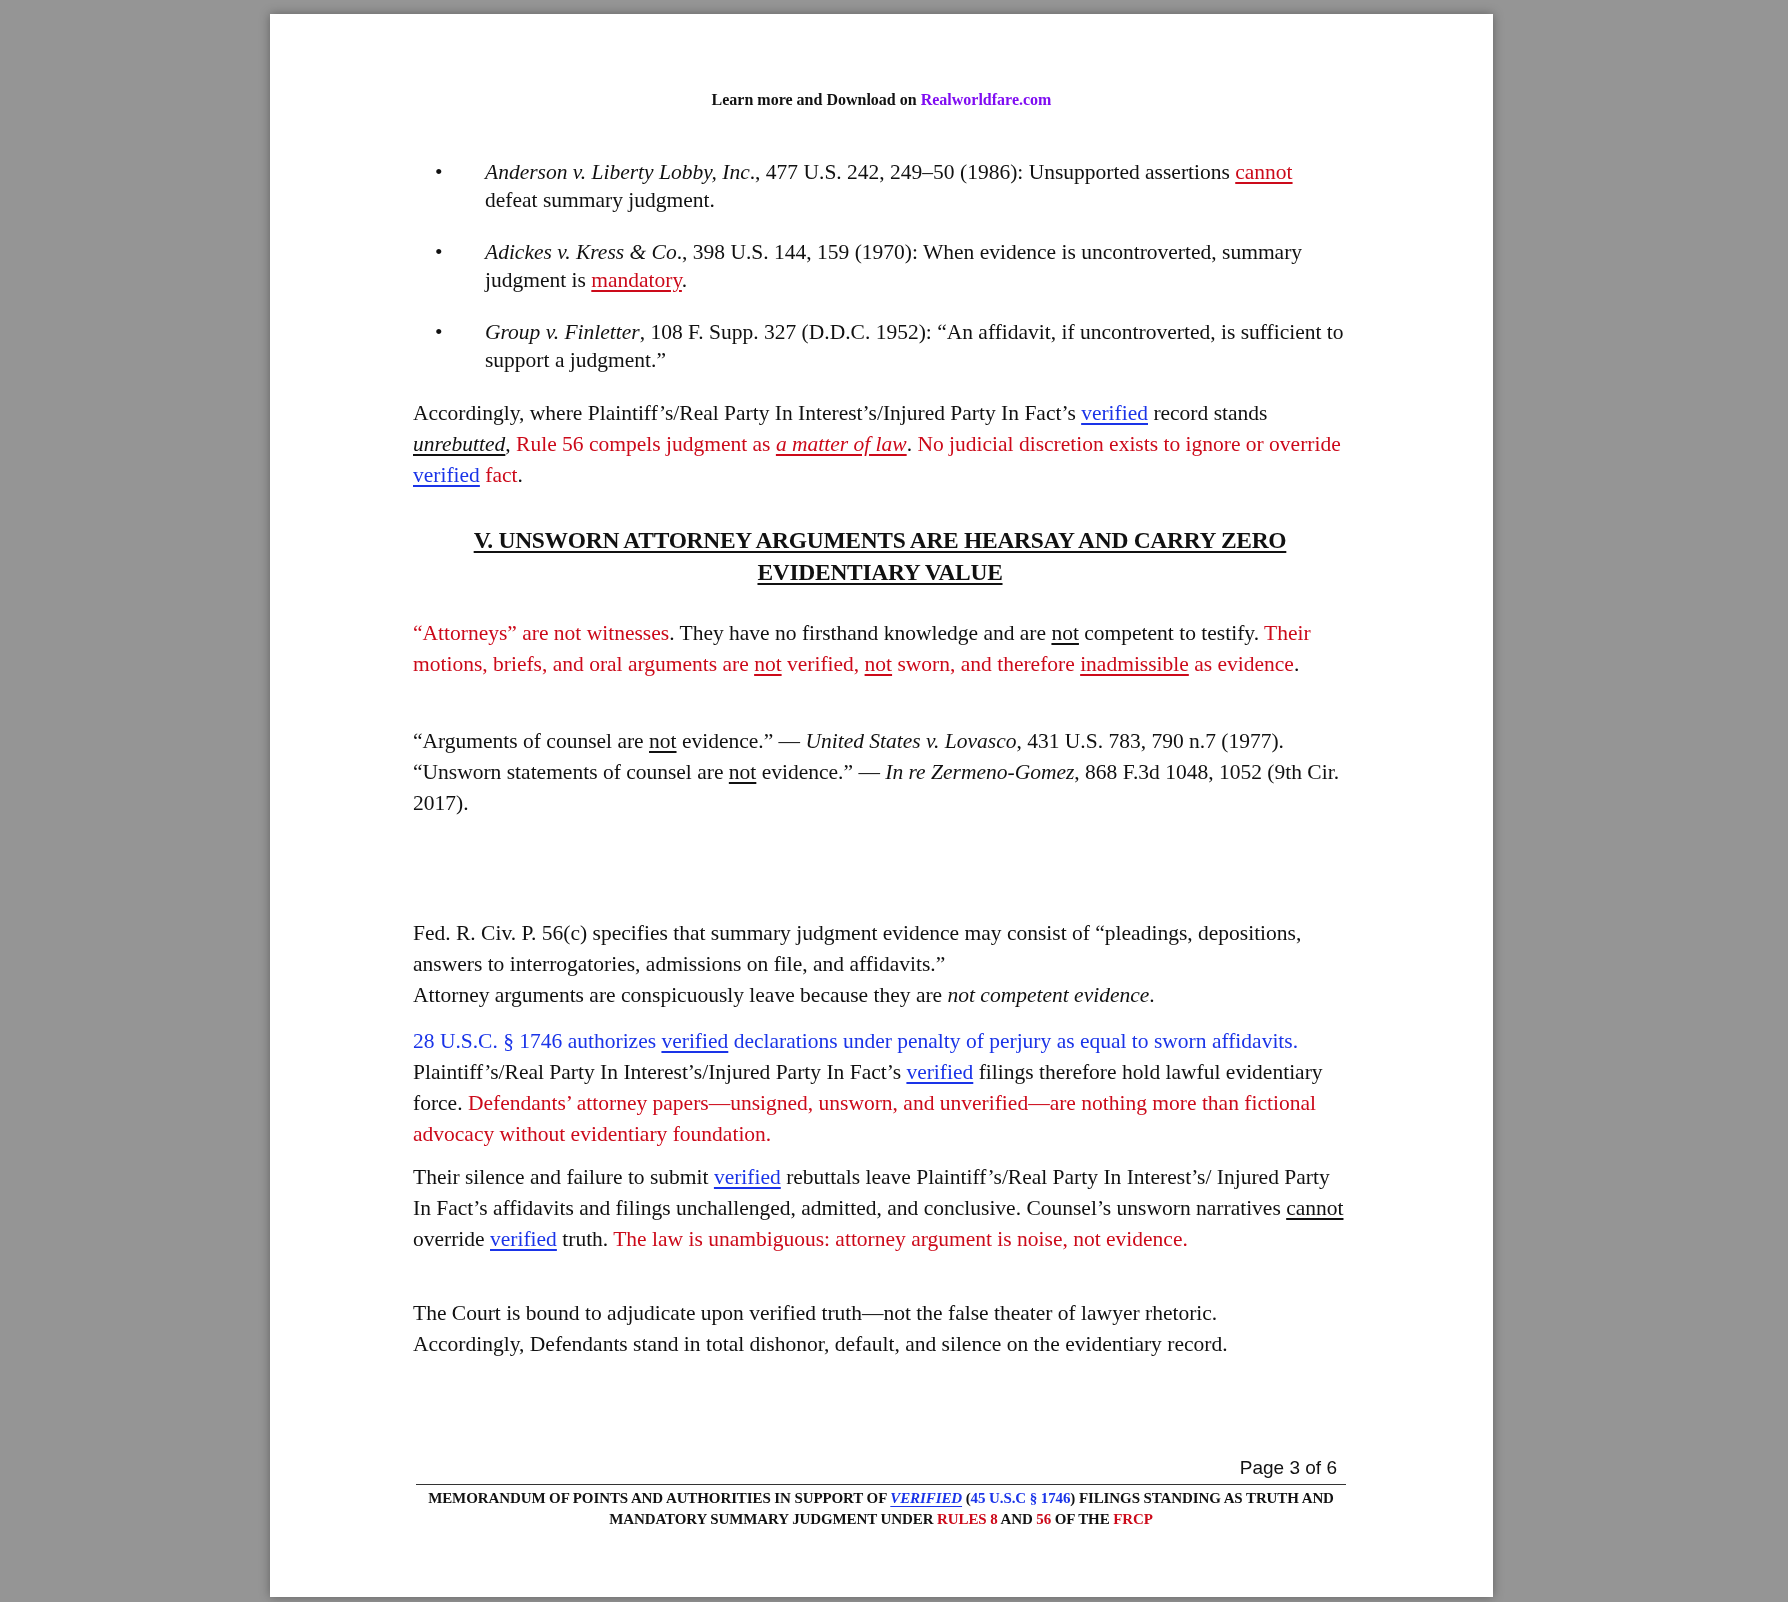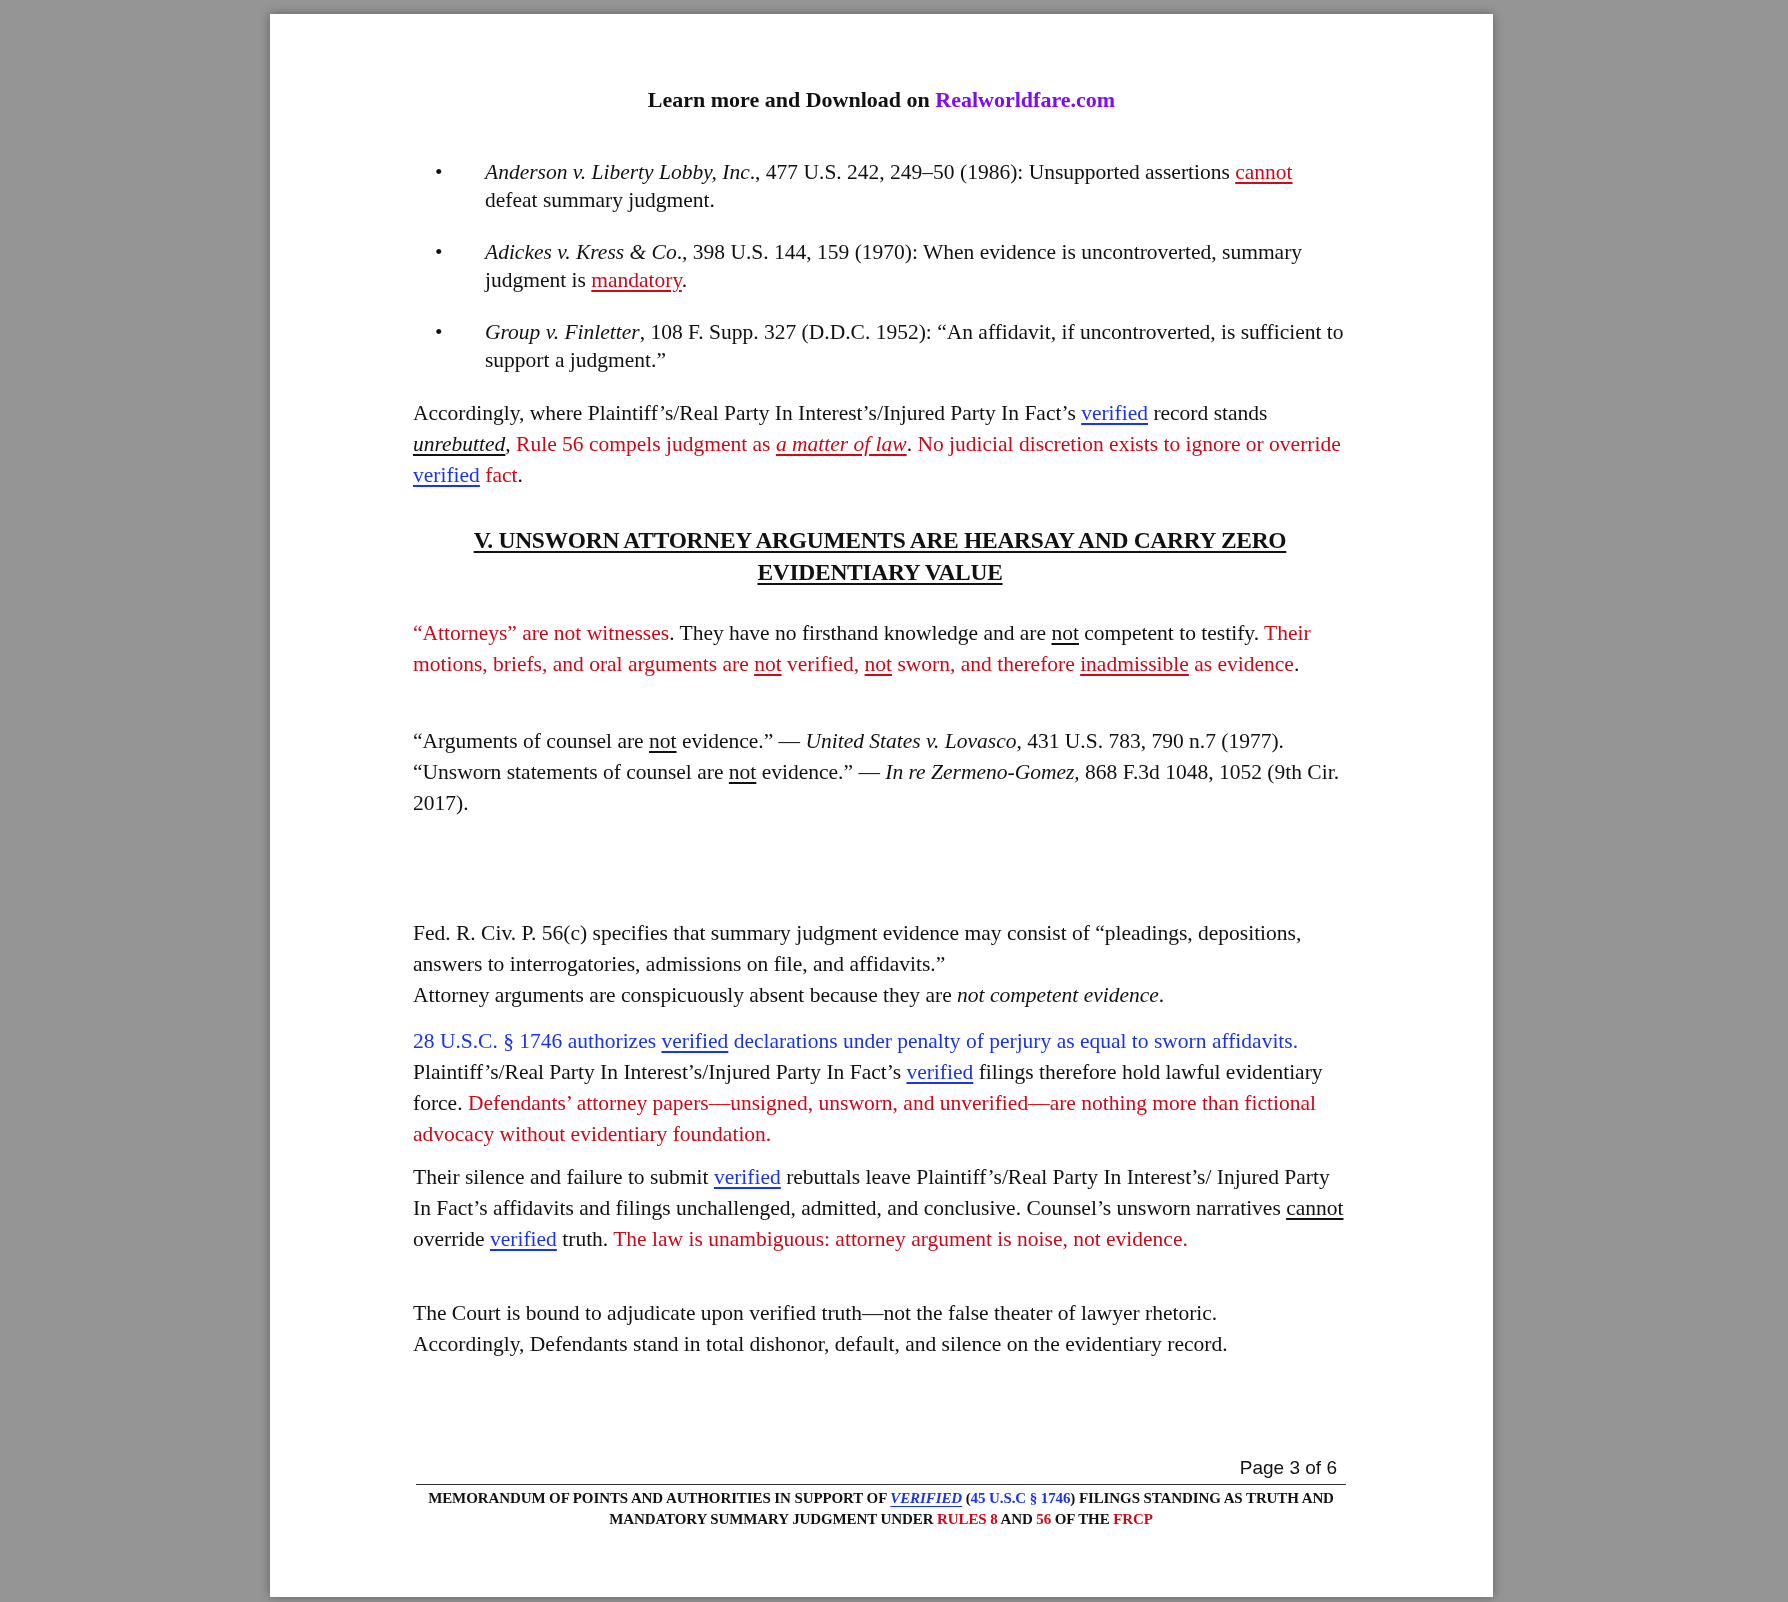--- a/index.html
+++ b/index.html
@@ -7,21 +7,21 @@
     width:1788px; height:1602px; background:#959595; position:relative; overflow:hidden;
     font-family:"Liberation Serif", "DejaVu Serif", serif; color:#111;
   }
   .page {
     position:absolute; left:270px; top:14px; width:1223px; height:1583px; background:#fff;
     box-shadow: 0 0 10px rgba(0,0,0,0.35);
   }
   .blk { position:absolute; left:143px; width:934px; font-size:21.5px; line-height:31px; }
   .header {
     position:absolute; left:0; width:1223px; top:72px; text-align:center;
-    font-size:22px; font-weight:bold; line-height:28px;
+    font-size:16px; font-weight:bold; line-height:28px;
   }
   .purple { color:#7f0cf2; }
   .red { color:#cc0a1a; }
   .blue { color:#1a34e8; }
   .b { font-weight:normal; }
   .i { font-style:italic; }
   .u { text-decoration:underline; text-underline-offset:3px; }
   .bullet { position:absolute; left:143px; width:934px; font-size:21.5px; line-height:28px; }
   .bullet .dot { position:absolute; left:22px; top:0; }
   .bullet .txt { position:absolute; left:72px; width:862px; }
@@ -87,21 +87,21 @@
     <div>
       <span>“Unsworn statements of counsel are </span><span class="b u">not</span><span> evidence.” — </span><span class="i">In re Zermeno-Gomez</span><span>, 868 F.3d 1048, 1052 (9th Cir. 2017).</span>
     </div>
   </div>
 
   <div class="blk" style="top:904px;">
     <div>
       <span class="b">Fed. R. Civ. P. 56(c)</span><span> specifies that summary judgment evidence may consist of “pleadings, depositions, answers to interrogatories, admissions on file, and affidavits.”</span>
     </div>
     <div>
-      <span>Attorney arguments are conspicuously absent because they are </span><span class="i">not competent evidence</span><span>.</span>
+      <span>Attorney arguments are conspicuously leave because they are </span><span class="i">not competent evidence</span><span>.</span>
     </div>
   </div>
 
   <div class="blk" style="top:1012px;">
     <span class="blue b">28 U.S.C. § 1746</span><span class="blue"> authorizes </span><span class="blue b u">verified</span><span class="blue"> declarations under penalty of perjury as equal to sworn affidavits.</span><span> Plaintiff’s/Real Party In Interest’s/Injured Party In Fact’s </span><span class="blue b u">verified</span><span> filings therefore hold lawful </span><span class="b">evidentiary</span><span> force. </span><span class="red">Defendants’ attorney papers—unsigned, unsworn, and unverified—are nothing more than </span><span class="red b">fictional advocacy without evidentiary foundation.</span>
   </div>
 
   <div class="blk" style="top:1148px;">
     <span>Their silence and failure to submit </span><span class="blue b u">verified</span><span> rebuttals leave Plaintiff’s/Real Party In Interest’s/ Injured Party In Fact’s affidavits and filings </span><span class="b">unchallenged, admitted, and conclusive.</span><span> Counsel’s unsworn narratives </span><span class="b u">cannot </span><span>override </span><span class="blue b u">verified</span><span> truth. </span><span class="red">The law is unambiguous: </span><span class="red b">attorney argument is noise, not evidence.</span>
   </div>

